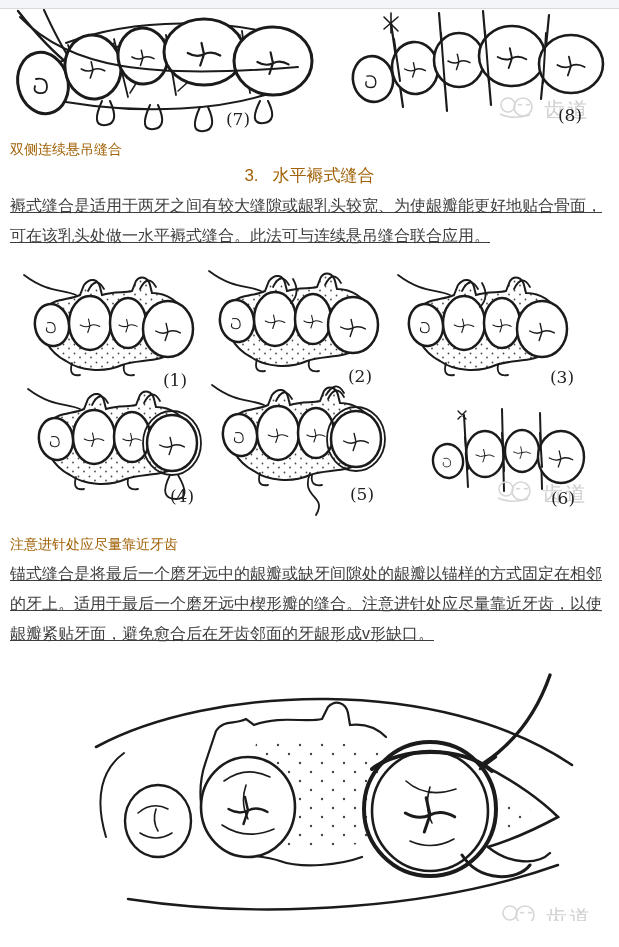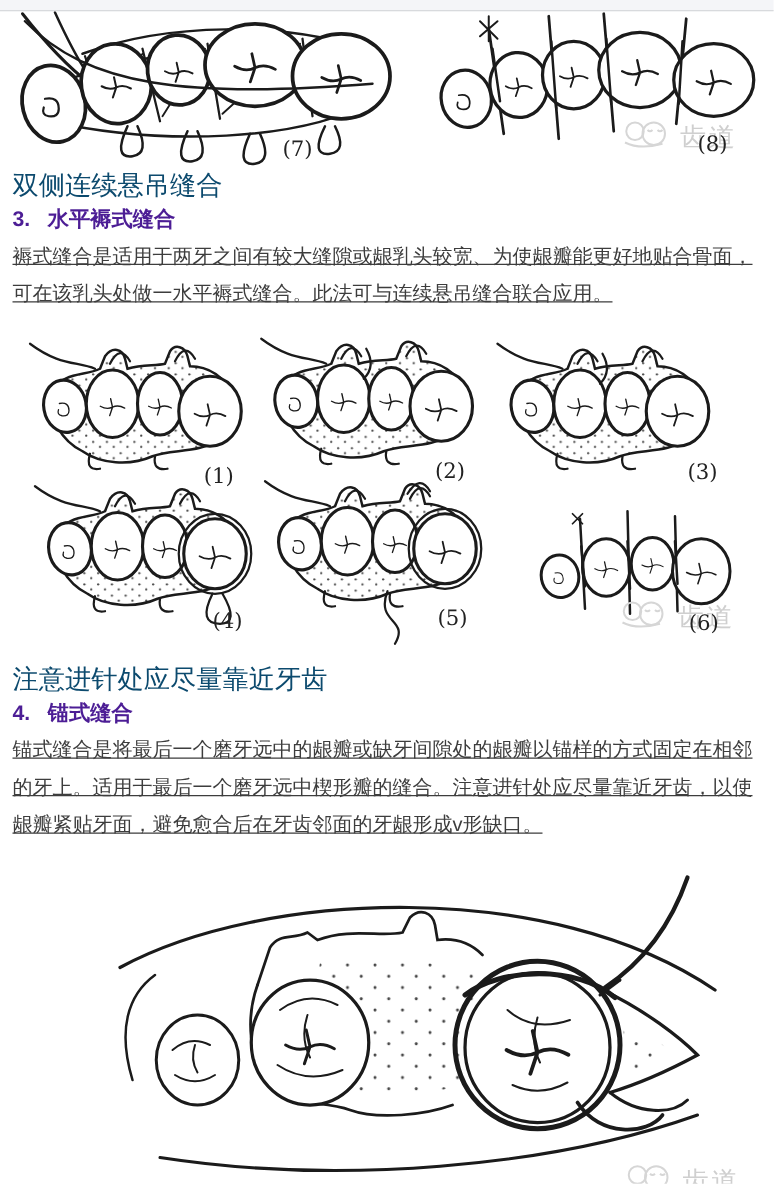--- a/index.html
+++ b/index.html
@@ -3,22 +3,22 @@
 <meta charset="utf-8">
 <style>
   html,body { margin:0; padding:0; }
   body {
     width:619px; height:947px; overflow:hidden; background:#ffffff;
     font-family:"Liberation Sans", sans-serif;
   }
   .topstrip { height:8px; background:#f4f5f8; border-bottom:1px solid #d8dadd; }
   .content { padding:0 10px; color:#3d3d3d; }
   .fig { display:block; }
-  .caption { font-size:21px; line-height:20px; margin:2px 0 0; color:#0c4a6e; }
-  h2.sec { font-size:17px; line-height:21px; color:#4c1d95; margin:6px 0 0; font-weight:bold; }
+  .caption { font-size:14px; line-height:20px; margin:2px 0 0; color:#a16207; }
+  h2.sec { font-size:17px; line-height:21px; color:#a16207; margin:6px 0 0; font-weight:normal;text-align:center; }
   h2.sec .ht { margin-left:14px; }
   p.bodytext { font-size:16px; line-height:30px; margin:5px 0 0;text-decoration:underline; }
   .mt18 { margin-top:18px; }
   .mt8  { margin-top:8px; }
   .mt20 { margin-top:20px; }
   .figlabel { font-family:"DejaVu Serif", serif; font-size:17px; fill:#222; text-anchor:middle; }
   .wmtext { font-size:21px; fill:#cfcfcf; letter-spacing:2px; font-family:"Liberation Sans", sans-serif; }
 </style>
 </head>
 <body>
@@ -175,23 +175,20 @@
     <text class="figlabel" x="352" y="231">(5)</text>
     <g>
       <use href="#wm" transform="translate(488,212)" stroke="#d6d6d6" stroke-width="1.6" fill="none"></use>
       <text x="532" y="232" class="wmtext">齿道</text>
     </g>
     <text class="figlabel" x="553" y="235">(6)</text>
   </svg>
 
   <p class="caption mt18">注意进针处应尽量靠近牙齿</p>
 
-  <h2 class="sec mt8">
-    <span>4.</span><span class="ht">锚式缝合</span>
-  </h2>
 
   <p class="bodytext">锚式缝合是将最后一个磨牙远中的龈瓣或缺牙间隙处的龈瓣以锚样的方式固定在相邻的牙上。适用于最后一个磨牙远中楔形瓣的缝合。注意进针处应尽量靠近牙齿，以使龈瓣紧贴牙面，避免愈合后在牙齿邻面的牙龈形成v形缺口。</p>
 
   <svg class="fig mt20" width="598" height="252" viewBox="0 0 598 252">
     <g fill="none" stroke="#1b1b1b" stroke-linecap="round">
       <path d="M86,78 C 200,16 430,6 562,96" stroke-width="2.6"></path>
       <path d="M118,230 C 260,252 430,238 548,196" stroke-width="2.4"></path>
       <path d="M96,168 C 84,128 92,100 114,84" stroke-width="2"></path>
       <path d="M540,6 C 524,52 498,78 474,94" stroke-width="3.4"></path>
       <path d="M196,92 L206,62 C 214,50 224,56 236,50 L244,56 C 270,46 296,54 312,50 L318,38 C 326,30 336,34 338,44 L340,56 C 356,54 368,60 376,68" stroke-width="2.2"></path>

